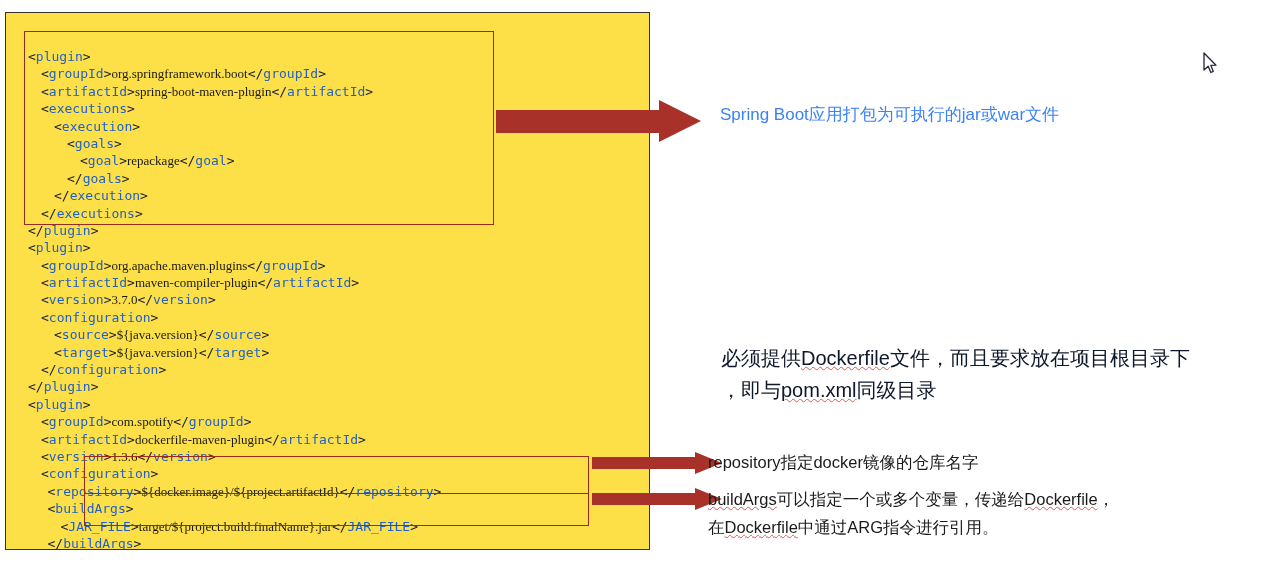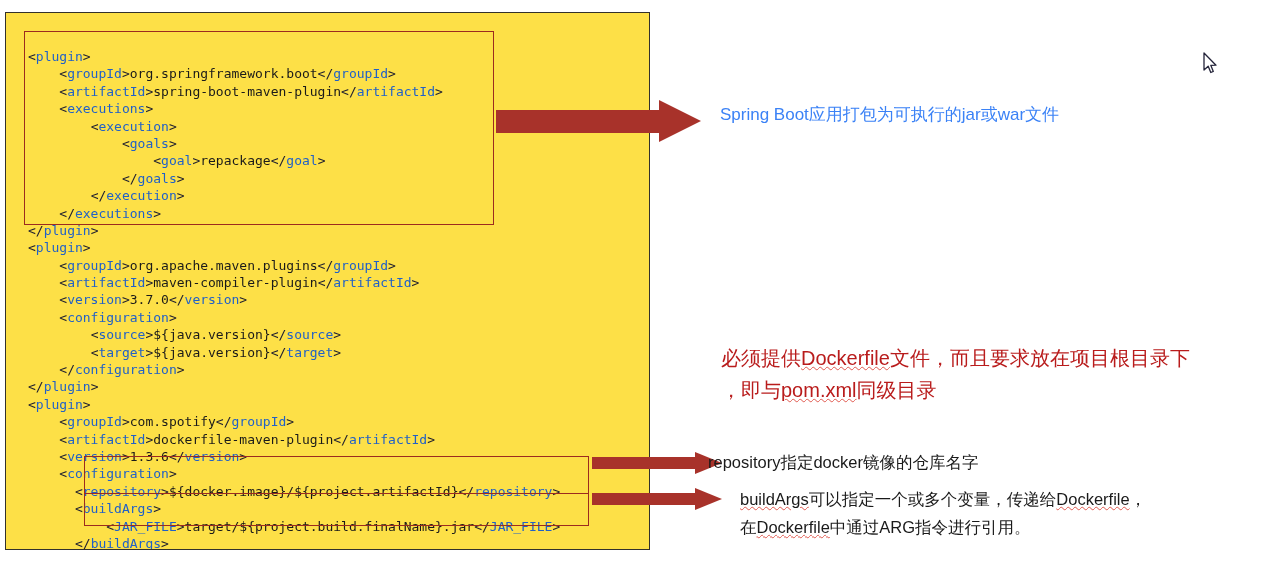--- a/index.html
+++ b/index.html
@@ -34,21 +34,21 @@
     font-family: "DejaVu Sans Mono", "Liberation Mono", monospace;
     font-size: 13px;
     line-height: 17.4px;
     white-space: pre;
     color: #1a1a1a;
     letter-spacing: 0px;
   }
   .cl { white-space: pre; display: block; height: 17.4px; }
   .tg { color: #2060c8; }      
   .br { color: #1b1b2e; }      
-  .tx { color: #1a1a1a; }      
+  .tx { color: #1a1a1a; font-family: Liberation Serif, serif; }      
 
   
   .hl-box {
     position: absolute;
     border: 1.5px solid #9c2b1f;
     box-sizing: border-box;
     pointer-events: none;
   }
   #hl-spring-boot { left: 18px;  top: 18px;  width: 470px; height: 194px; }
   #hl-repository  { left: 78px;  top: 443px; width: 505px; height: 38px; }
@@ -89,31 +89,31 @@
   #anno-springboot {
     left: 720px; top: 102px;
     font-size: 17px;
     color: #3b82f6;
     white-space: nowrap;
   }
   #anno-dockerfile {
     left: 721px; top: 342px;
     width: 530px;
     font-size: 20px;
-    color: #b91c1c;
+    color: #0f172a;
     line-height: 1.62;
   }
   #anno-repository {
     left: 708px; top: 450px;
     font-size: 16.5px;
     color: #1a1a1a;
     white-space: nowrap;
   }
   #anno-buildargs {
-    left: 740px; top: 485px;
+    left: 708px; top: 485px;
     width: 510px;
     font-size: 16.5px;
     color: #1a1a1a;
     line-height: 1.72;
   }
 
   
   .sq {
     text-decoration: underline;
     text-decoration-style: wavy;

